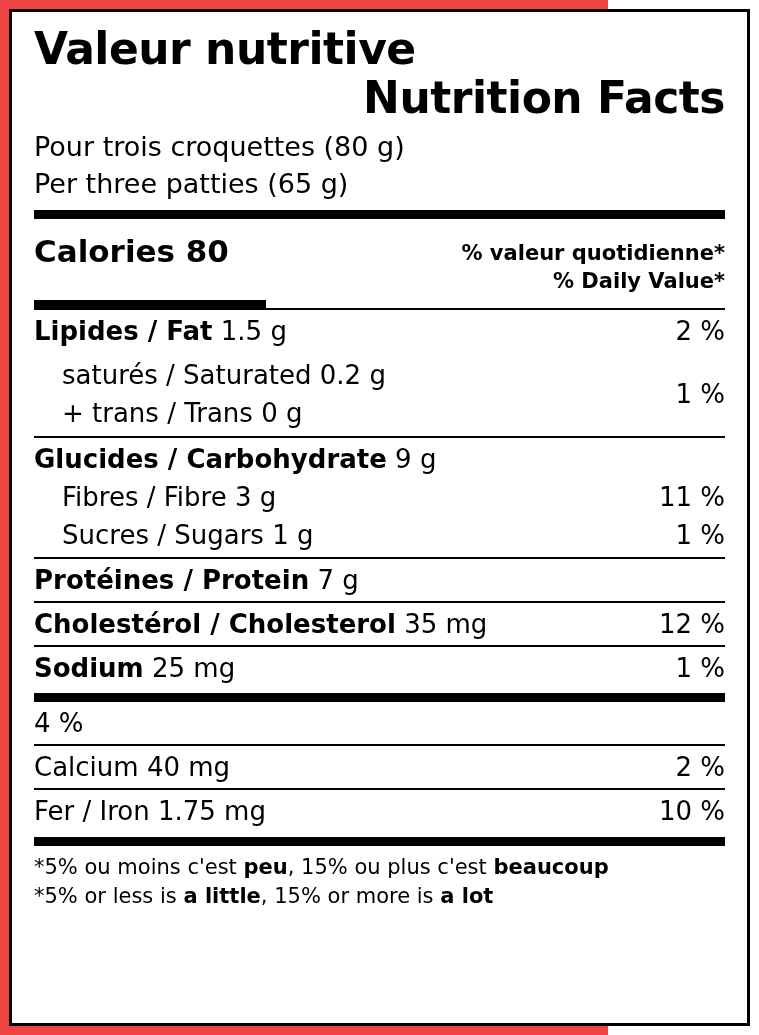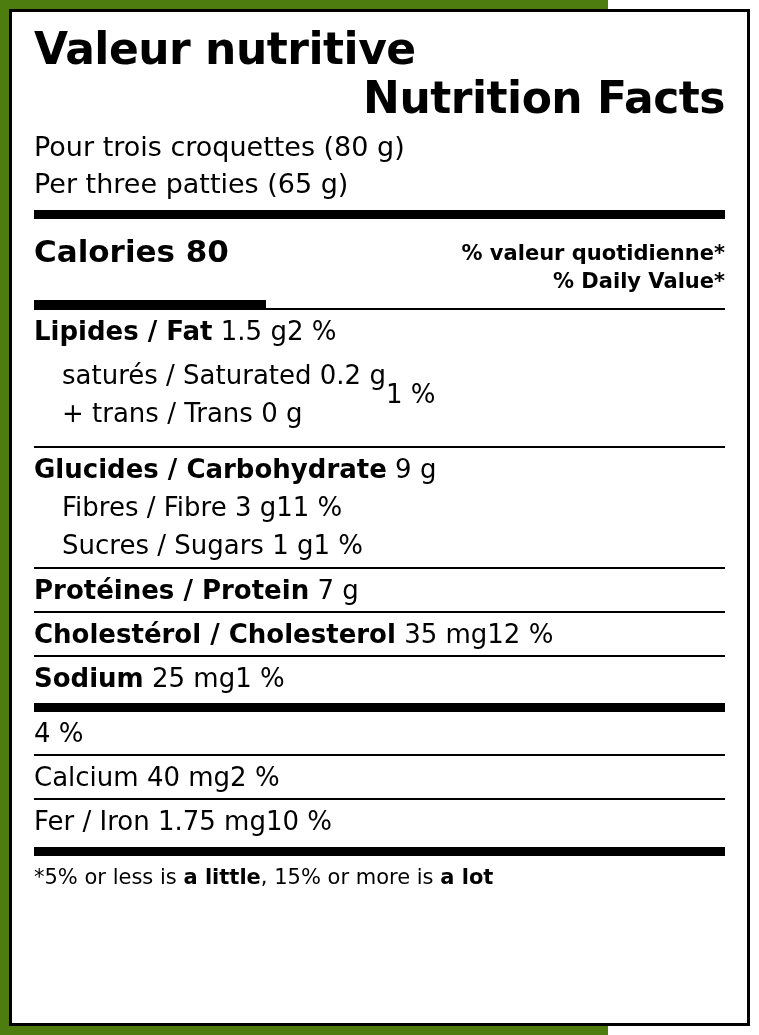--- a/index.html
+++ b/index.html
@@ -8,21 +8,21 @@
     background: #ffffff;
   }
   body {
     font-family: "DejaVu Sans", sans-serif;
     color: #000000;
   }
   .page {
     width: 608px;
     height: 1035px;
     box-sizing: border-box;
-    background: #4d7c0f;
+    background: #ef4444;
     position: relative;
   }
   .panel {
     position: absolute;
     left: 9px;
     top: 9px;
     width: 741px;
     height: 1017px;
     box-sizing: border-box;
     border: 3px solid #000000;
@@ -78,34 +78,34 @@
     padding-top: 6px;
   }
   .cal-underline {
     width: 232px;
     border-top: 8px solid #000000;
     margin-top: 4px;
   }
   .row {
     display: flex;
     align-items: baseline;
-    justify-content: flex-start;
+    justify-content: space-between;
     padding: 6px 0 5px 0;
     font-size: 26px;
     line-height: 1.2;
   }
   .row .name { white-space: nowrap; }
   .row .pct { white-space: nowrap; text-align: right; }
   .b { font-weight: bold; }
   .indent { padding-left: 28px; }
   .sub-block {
     display: flex;
-    justify-content: flex-start;
+    justify-content: space-between;
     align-items: center;
-    padding: 4px 0 13px 0;
+    padding: 4px 0 3px 0;
   }
   .sub-lines {
     font-size: 26px;
     line-height: 1.48;
   }
   .sub-pct {
     font-size: 26px;
     text-align: right;
     white-space: nowrap;
   }
@@ -201,17 +201,18 @@
 
     <div class="rule-thin"></div>
     <div class="row">
       <div class="name">Fer / Iron 1.75 mg</div>
       <div class="pct">10 %</div>
     </div>
 
     <div class="rule-thick" style="margin-top:4px"></div>
 
     <div class="footnote">
+      <div><span>*5% ou moins c'est </span><span class="b">peu</span><span>, 15% ou plus c'est </span><span class="b">beaucoup</span></div>
       <div><span>*5% or less is </span><span class="b">a little</span><span>, 15% or more is </span><span class="b">a lot</span></div>
     </div>
 
   </div>
 </div>
 
 </body></html>

